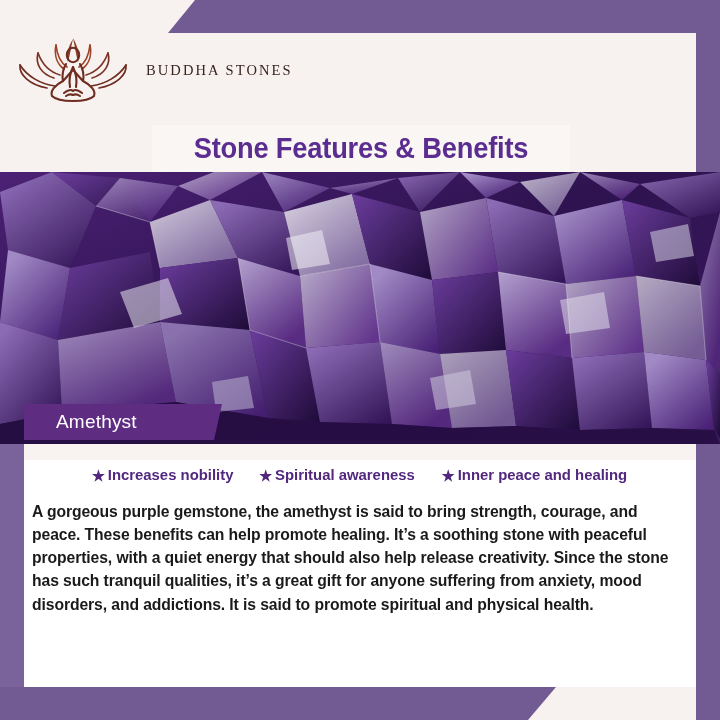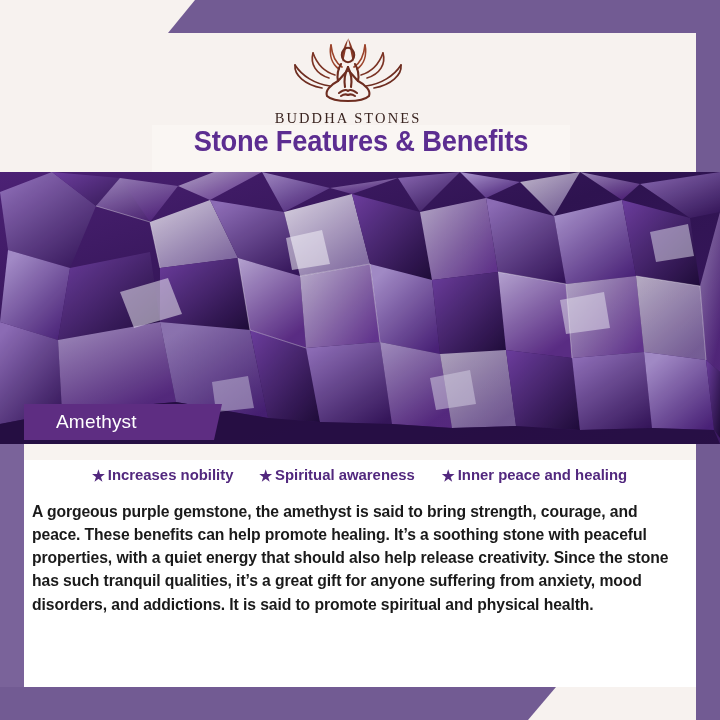--- a/index.html
+++ b/index.html
@@ -37,35 +37,35 @@
     background:#f7f2ef;
   }
 
   
   .header{
     position:absolute; top:33px; left:0; width:696px; height:139px;
     background:#f7f2ef;
   }
   .logo-wrap{
     position:absolute; top:-2px; left:0; width:696px;
-    display:flex; flex-direction:column; align-items:center;
+    display:flex; flex-direction:row; align-items:center;
   }
   .logo-mark{ width:146px; height:76px; display:block; }
   .logo-word{
     margin-top:3px;
     font-family:"Liberation Serif", serif;
     font-size:14.5px; letter-spacing:2.1px;
     color:#3a2420; font-weight:400;
   }
 
   .title-band{
     position:absolute; left:152px; top:92px;
     width:418px; height:47px;
     background:#faf6f3;
-    display:flex; justify-content:center;
+    display:flex; align-items:center; justify-content:center;
   }
   .title-text{
     font-size:29px; font-weight:bold;
     color:#5c2d91; letter-spacing:-0.2px;
     transform:scaleX(0.94); transform-origin:center;
     white-space:nowrap;
   }
 
   
   .hero{

